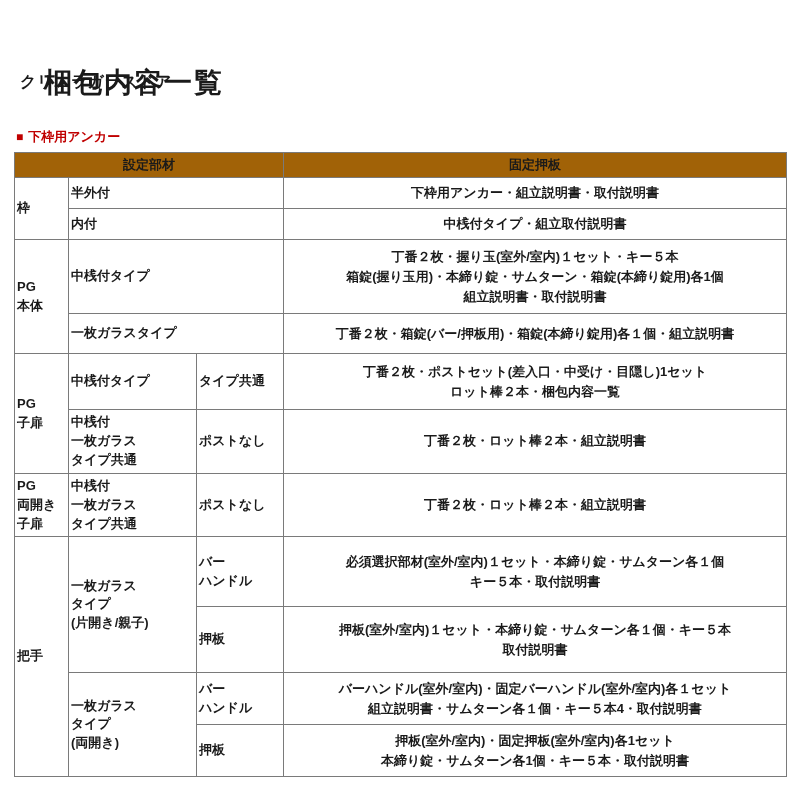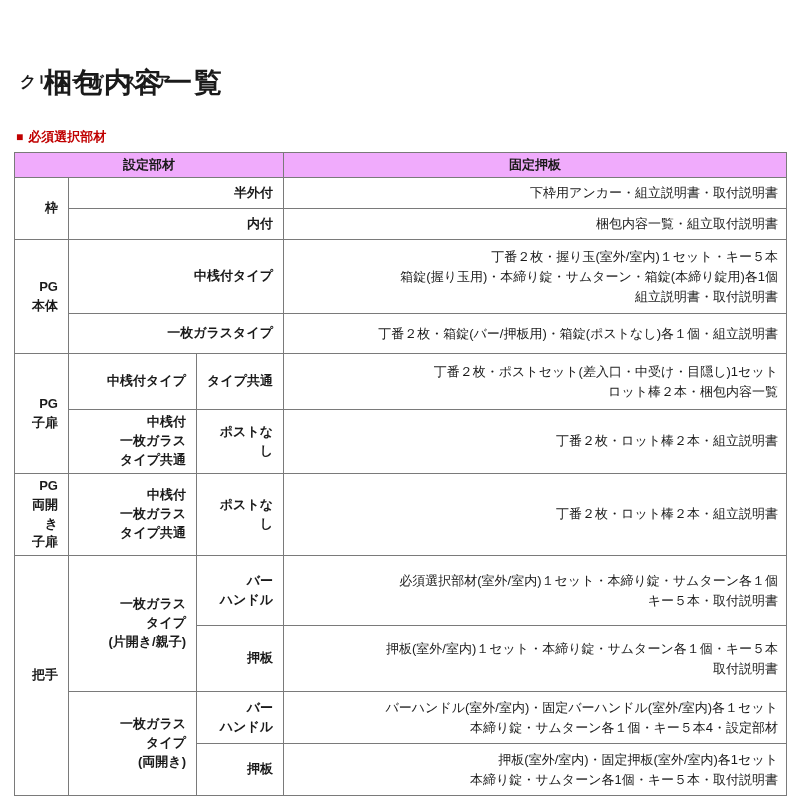--- a/index.html
+++ b/index.html
@@ -61,34 +61,34 @@
   table.packing th,
   table.packing td {
     border: 1px solid #7a7a7a;
     box-sizing: border-box;
     vertical-align: middle;
   }
   table.packing th {
     font-weight: bold;
     text-align: center;
     padding: 3px 2px;
-    background: #f0abfc;
+    background: #a16207;
   }
   td.cat,
   td.type,
   td.subtype {
-    text-align: right;
+    text-align: left;
     font-weight: bold;
     white-space: pre-line;
     line-height: 1.45;
-    padding: 3px 10px;
+    padding: 3px 2px;
   }
   td.content {
-    font-weight: normal;
-    text-align: right;
+    font-weight: bold;
+    text-align: center;
     white-space: pre-line;
     line-height: 1.55;
     padding: 5px 8px;
   }
   
   tr.h-head { height: 24px; }
   tr.h-27 { height: 27px; }
   tr.h-74 { height: 74px; }
   tr.h-40 { height: 40px; margin-left: 32px; }
   tr.h-56 { height: 56px; }
@@ -103,21 +103,21 @@
 
 <div class="page">
 
   <div class="header">
     <div class="doc-label">クリエラガラスドア</div>
     <h1 class="title">梱包内容一覧</h1>
   </div>
 
   <div class="required-note">
     <span class="red-square">■</span>
-    <span>必須選択部材</span>
+    <span>下枠用アンカー</span>
   </div>
 
   <table class="packing">
     <colgroup>
       <col style="width:54px">
       <col style="width:128px">
       <col style="width:87px">
       <col style="width:503px">
     </colgroup>
     <thead>
@@ -128,34 +128,34 @@
     </thead>
     <tbody>
 
       <tr class="h-27">
         <td class="cat" rowspan="2">枠</td>
         <td class="type" colspan="2">半外付</td>
         <td class="content">下枠用アンカー・組立説明書・取付説明書</td>
       </tr>
       <tr class="h-27">
         <td class="type" colspan="2">内付</td>
-        <td class="content">梱包内容一覧・組立取付説明書</td>
+        <td class="content">中桟付タイプ・組立取付説明書</td>
       </tr>
 
       <tr class="h-74">
         <td class="cat" rowspan="2">PG
 本体</td>
         <td class="type" colspan="2">中桟付タイプ</td>
         <td class="content">丁番２枚・握り玉(室外/室内)１セット・キー５本
 箱錠(握り玉用)・本締り錠・サムターン・箱錠(本締り錠用)各1個
 組立説明書・取付説明書</td>
       </tr>
       <tr class="h-40">
         <td class="type" colspan="2">一枚ガラスタイプ</td>
-        <td class="content">丁番２枚・箱錠(バー/押板用)・箱錠(ポストなし)各１個・組立説明書</td>
+        <td class="content">丁番２枚・箱錠(バー/押板用)・箱錠(本締り錠用)各１個・組立説明書</td>
       </tr>
 
       <tr class="h-56">
         <td class="cat" rowspan="2">PG
 子扉</td>
         <td class="type">中桟付タイプ</td>
         <td class="subtype">タイプ共通</td>
         <td class="content">丁番２枚・ポストセット(差入口・中受け・目隠し)1セット
 ロット棒２本・梱包内容一覧</td>
       </tr>
@@ -193,21 +193,21 @@
         <td class="content">押板(室外/室内)１セット・本締り錠・サムターン各１個・キー５本
 取付説明書</td>
       </tr>
       <tr class="h-52b">
         <td class="type" rowspan="2">一枚ガラス
 タイプ
 (両開き)</td>
         <td class="subtype">バー
 ハンドル</td>
         <td class="content">バーハンドル(室外/室内)・固定バーハンドル(室外/室内)各１セット
-本締り錠・サムターン各１個・キー５本4・設定部材</td>
+組立説明書・サムターン各１個・キー５本4・取付説明書</td>
       </tr>
       <tr class="h-52b">
         <td class="subtype">押板</td>
         <td class="content">押板(室外/室内)・固定押板(室外/室内)各1セット
 本締り錠・サムターン各1個・キー５本・取付説明書</td>
       </tr>
     </tbody>
   </table>
 
 </div>

